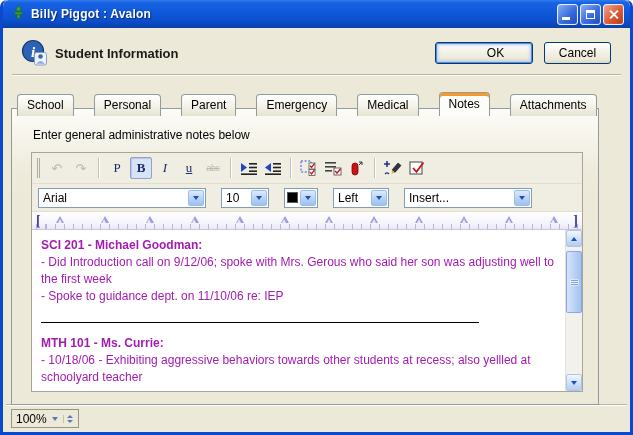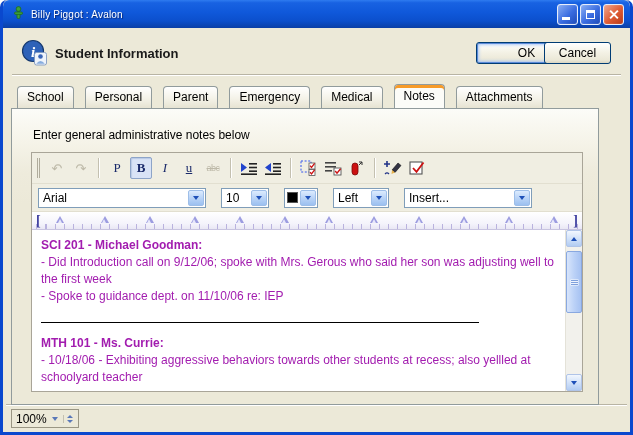--- a/index.html
+++ b/index.html
@@ -10,21 +10,21 @@
     border-radius:7px 7px 0 0; overflow:hidden;
   }
   
   .titlebar {
     position:absolute; left:0; top:0; right:0; height:28px;
     background:linear-gradient(180deg,#2E7BF0 0%,#1862E2 10%,#0F58DA 45%,#0B4FCC 75%,#0A3FA6 100%);
     border-radius:6px 6px 0 0; display:flex; align-items:center; padding:0 6px;
   }
   .title-icon { width:15px; height:16px; margin:0 5px 0 2px; flex:0 0 auto; }
   .title-text {
-    color:#fff; font-weight:normal; font-size:10px; letter-spacing:0.2px;
+    color:#fff; font-weight:bold; font-size:12px; letter-spacing:0.2px;
     text-shadow:1px 1px 1px #0A2B7A; flex:1 1 auto; white-space:nowrap; overflow:hidden;
   }
   .title-buttons { display:flex; gap:2px; }
   .tbtn {
     width:21px; height:21px; border-radius:3px; border:1px solid #E6EDFB;
     display:flex; align-items:center; justify-content:center; position:relative;
     box-shadow:inset 0 0 1px rgba(255,255,255,.6);
   }
   .tbtn.minmax { background:linear-gradient(135deg,#89AEF4 0%,#3A6CE0 55%,#1E4BB8 100%); }
   .tbtn.close  { background:linear-gradient(135deg,#F0A78E 0%,#DE5A33 55%,#B83A18 100%); }
@@ -37,27 +37,27 @@
   .glyph-close::before { transform:rotate(45deg); } .glyph-close::after { transform:rotate(-45deg); }
   
   .big-icon { position:absolute; left:18px; top:39px; width:27px; height:27px; }
   .page-title { position:absolute; left:52px; top:46px; font-size:13px; font-weight:bold; color:#1A1A1A; }
   .xp-btn {
     position:absolute; top:42px; height:22px; border:1px solid #003C74; border-radius:3px;
     background:linear-gradient(180deg,#FFFFFF 0%,#F4F2E6 45%,#EBE8D7 85%,#D9D5C2 100%);
     font-family:"Liberation Sans",sans-serif; font-size:12px; color:#000; text-align:center; line-height:20px; cursor:default;
   }
   .xp-btn.default { box-shadow:inset 0 0 0 1px #5A8AD8, inset 0 0 3px 2px #AECAF6; }
-  .btn-ok { left:473px; width:78px;padding-left:23px; }
+  .btn-ok { left:432px; width:98px;padding-left:23px; }
   .btn-cancel { left:541px; width:67px; }
   .etched { position:absolute; height:2px; border-top:1px solid #B8B4A4; border-bottom:1px solid #FFFFFF; }
   .sep-header { left:9px; right:9px; top:74px; }
   .sep-bottom { left:3px; right:3px; top:404px; }
   
-  .tabs { position:absolute; left:14px; top:86px; display:flex; gap:11px; z-index:3; }
+  .tabs { position:absolute; left:14px; top:94px; display:flex; gap:20px; z-index:3; }
   .tab {
     height:22px; padding:0 9px; font-size:12px; color:#000; line-height:21px;
     border:1px solid #919B9C; border-bottom:none; border-radius:4px 4px 0 0;
     background:linear-gradient(180deg,#FFFFFF 0%,#F4F2E8 55%,#E6E3D2 100%);
   }
   .tab.active {
     height:24px; margin-top:-2px; line-height:23px; background:#FCFCF8; position:relative; z-index:4;
     box-shadow:inset 0 3px 0 #F79B28;
   }
   .panel {

